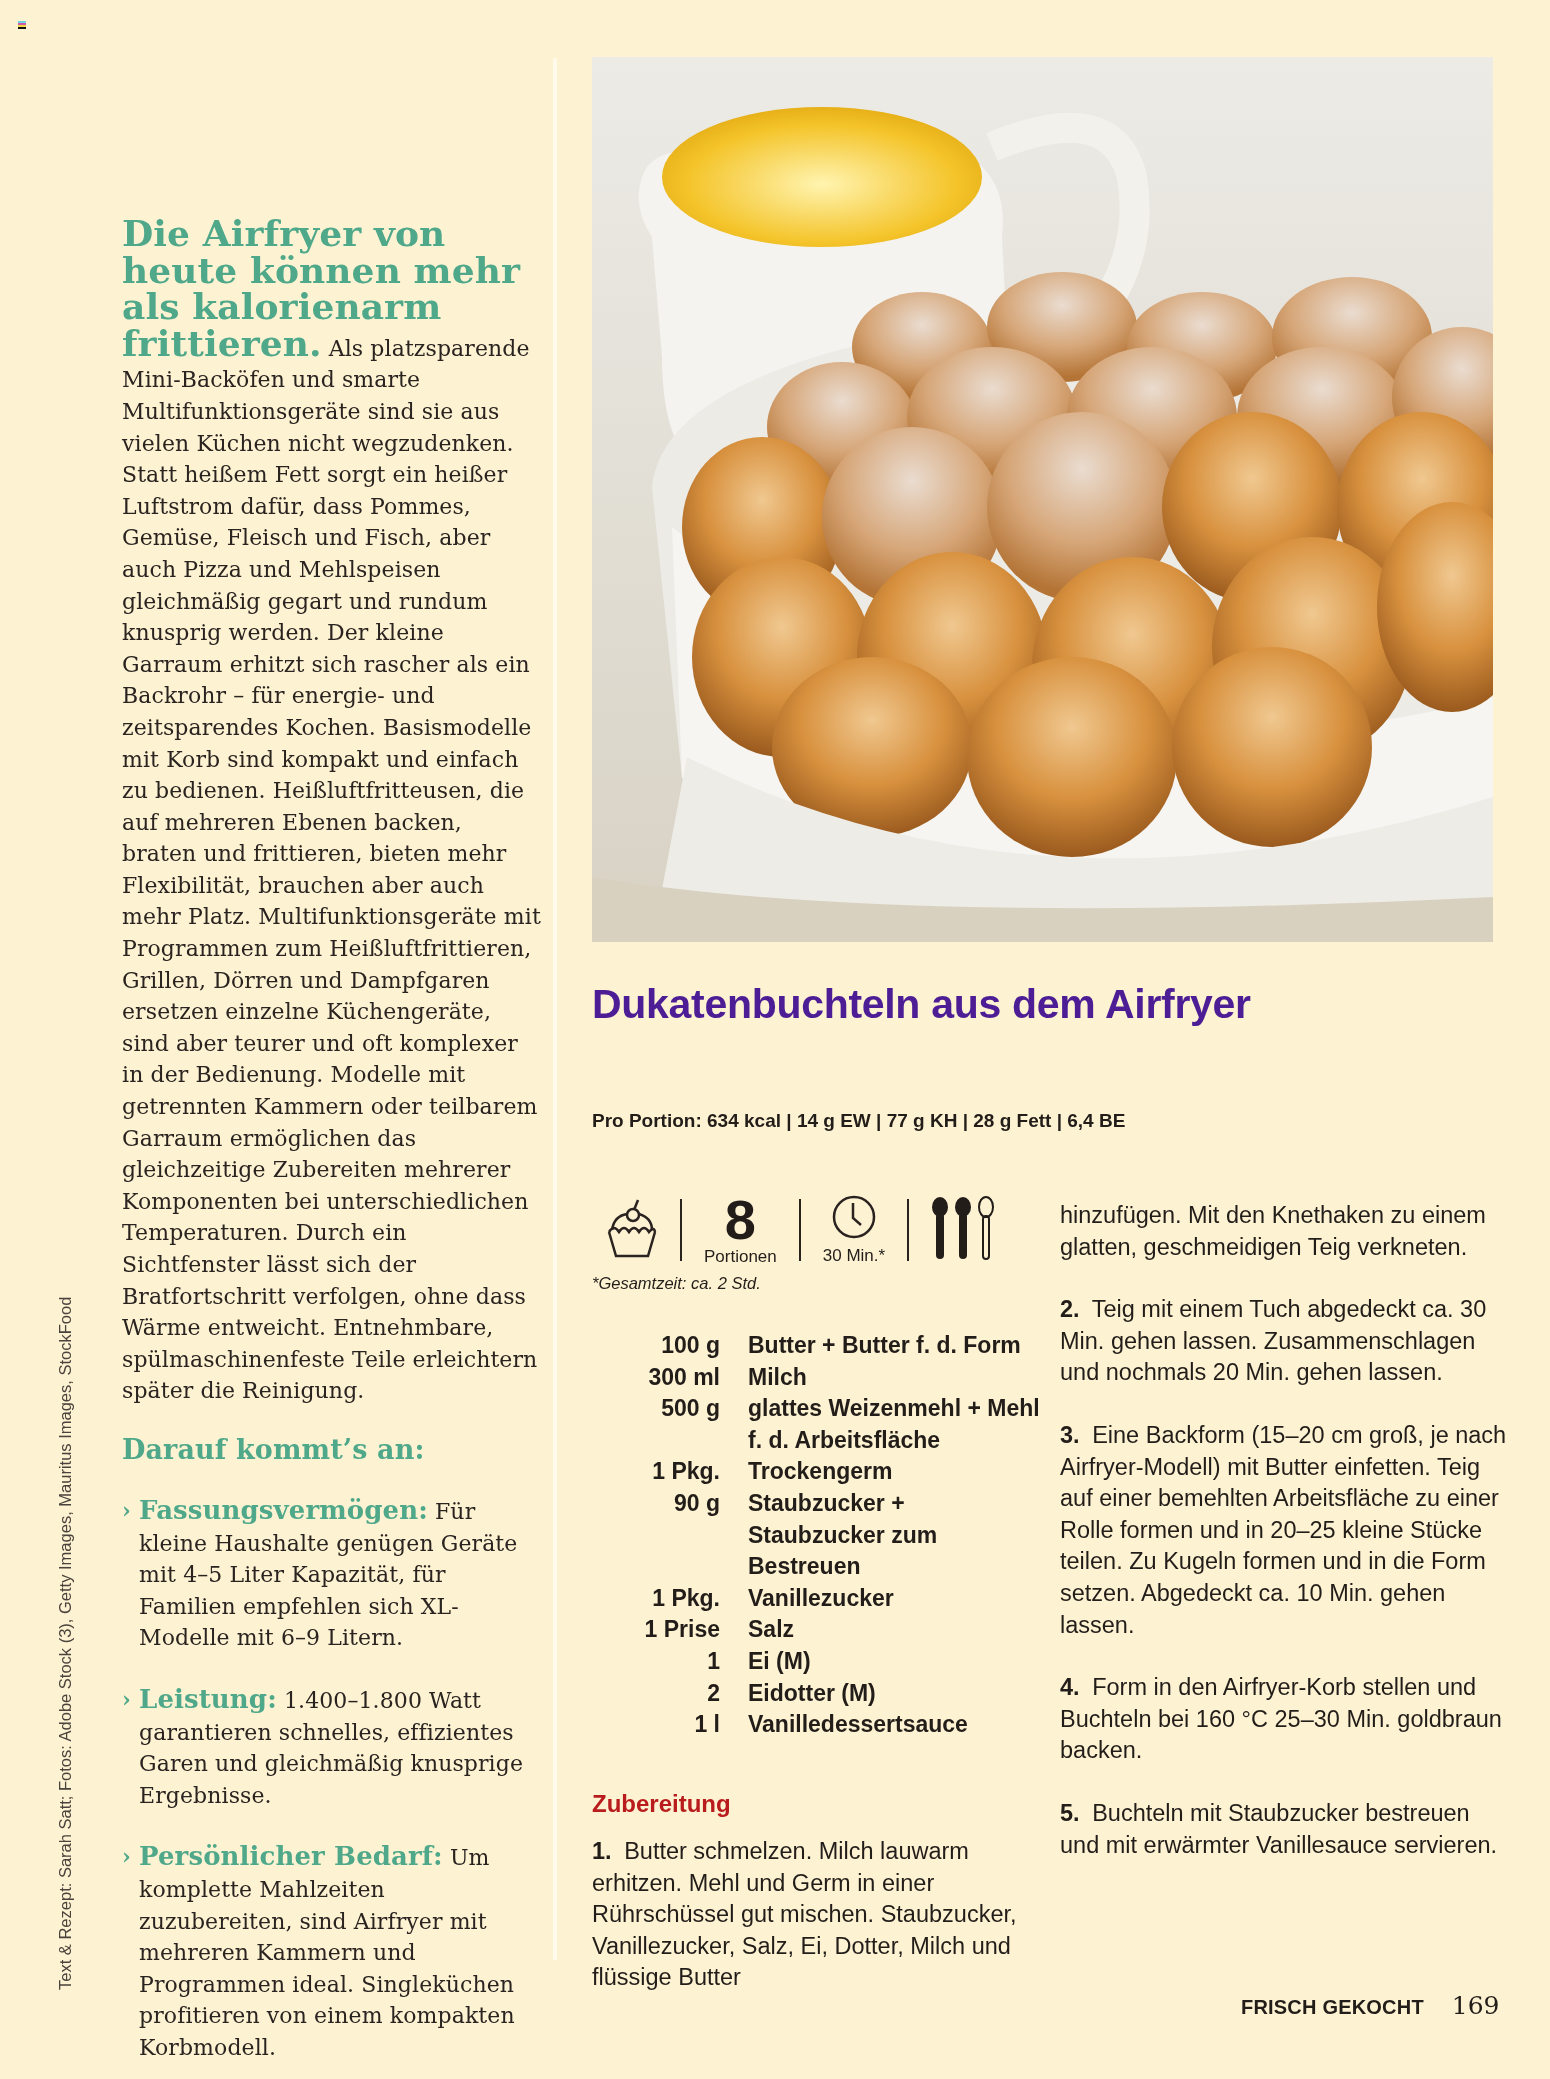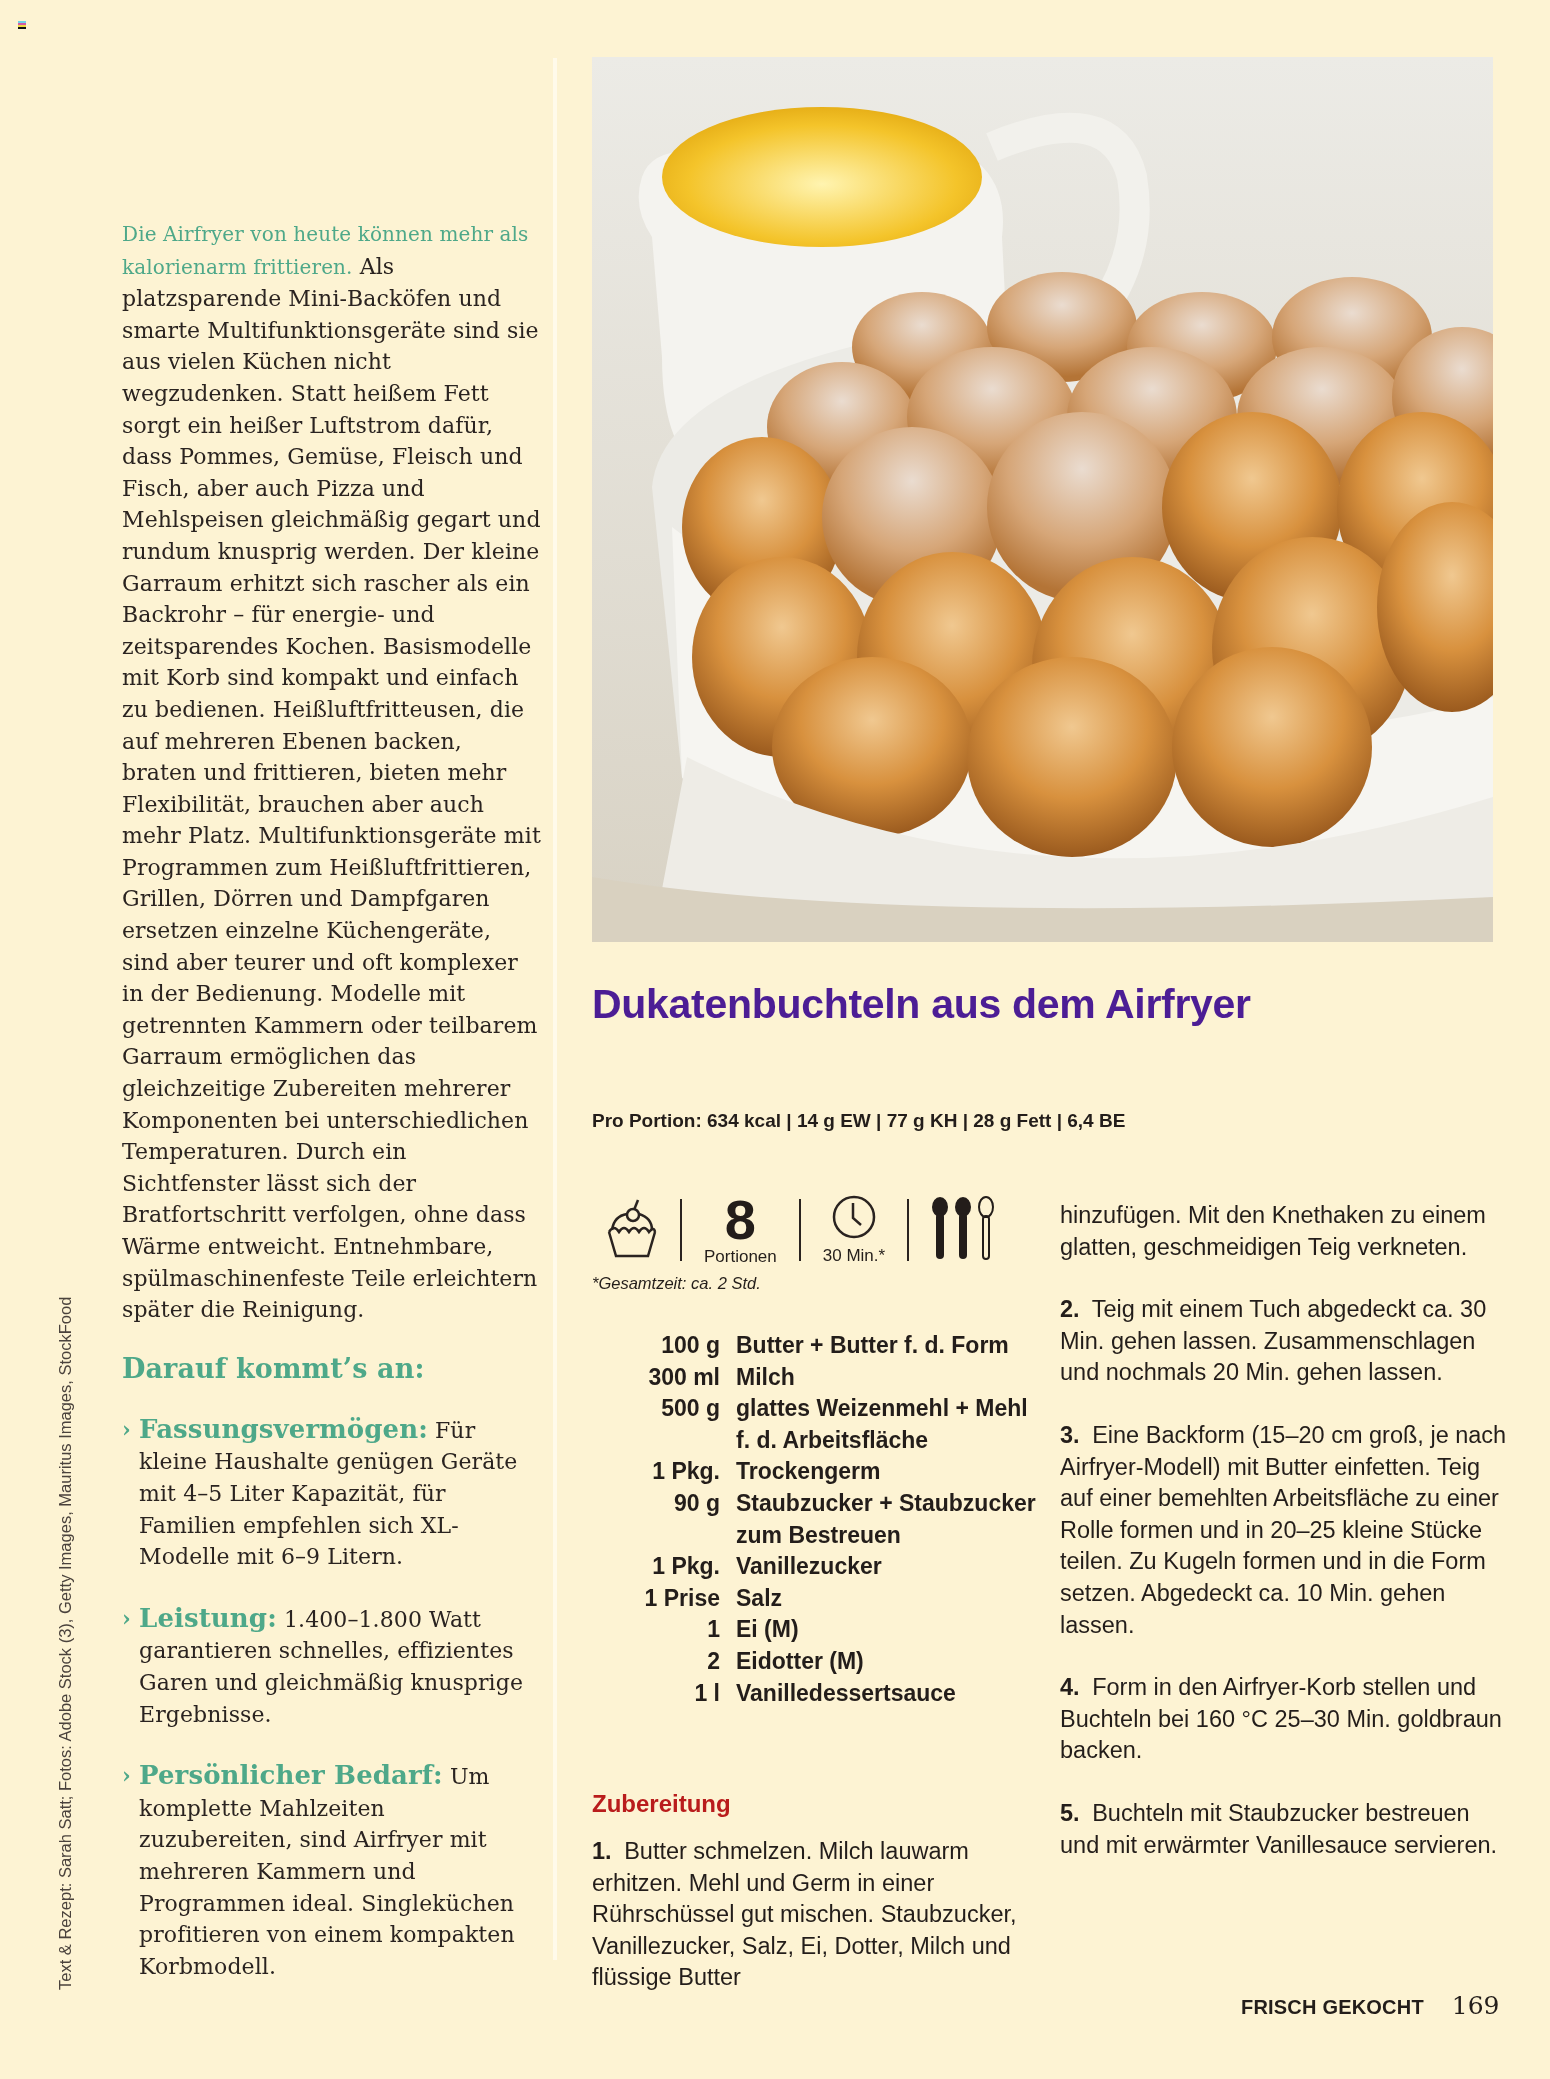--- a/index.html
+++ b/index.html
@@ -15,21 +15,21 @@
   .color-mark { position: absolute; left: 18px; top: 21px; width: 8px; }
   .color-mark span { display: block; height: 2px; margin-bottom: 0px; }
 
   
   .left-col {
     position: absolute; left: 122px; top: 218px; width: 420px;
     font-family: "DejaVu Serif", "Liberation Serif", serif;
     font-size: 22px; line-height: 31.6px; color: #2a2320;
     letter-spacing: 0.1px;
   }
-  .lead-accent { color: #4ea889; font-weight: normal; font-size: 20px; }
+  .lead-accent { color: #4ea889; font-weight: bold; font-size: 36px; }
   .left-col p { margin: 0; }
   .section-heading {
     margin: 26px 0 28px 0; color: #4ea889; font-weight: bold; font-size: 27px;
     line-height: 34px;
   }
   .bullet { position: relative; padding-left: 17px; margin-bottom: 30px; }
   .bullet .arrow {
     position: absolute; left: 0; top: 0; color: #4ea889; font-weight: bold; font-size: 22px;
   }
   .bullet .term { color: #4ea889; font-weight: bold; font-size: 26px; }
@@ -73,21 +73,21 @@
     position: absolute; left: 592px; top: 1274px;
     font-family: "Liberation Sans", sans-serif; font-size: 16.5px; font-style: italic; color: #231d1a;
   }
 
   .ingredients {
     position: absolute; left: 600px; top: 1330px; width: 440px;
     font-family: "Liberation Sans", sans-serif; font-size: 23px; line-height: 31.6px; color: #231d1a;
     font-weight: bold;
   }
   .ing-row { display: flex; }
-  .ing-qty { width: 120px; text-align: right; padding-right: 16px; flex-shrink: 0; }
+  .ing-qty { width: 120px; text-align: right; padding-right: 28px; flex-shrink: 0; }
   .ing-name { flex: 1; }
 
   .prep-heading {
     position: absolute; left: 592px; top: 1790px;
     font-family: "Liberation Sans", sans-serif; font-weight: bold; font-size: 24px; color: #b91c1c;
   }
   .prep-col {
     font-family: "Liberation Sans", sans-serif; font-size: 23.5px; line-height: 31.6px; color: #231d1a;
     position: absolute;
   }

